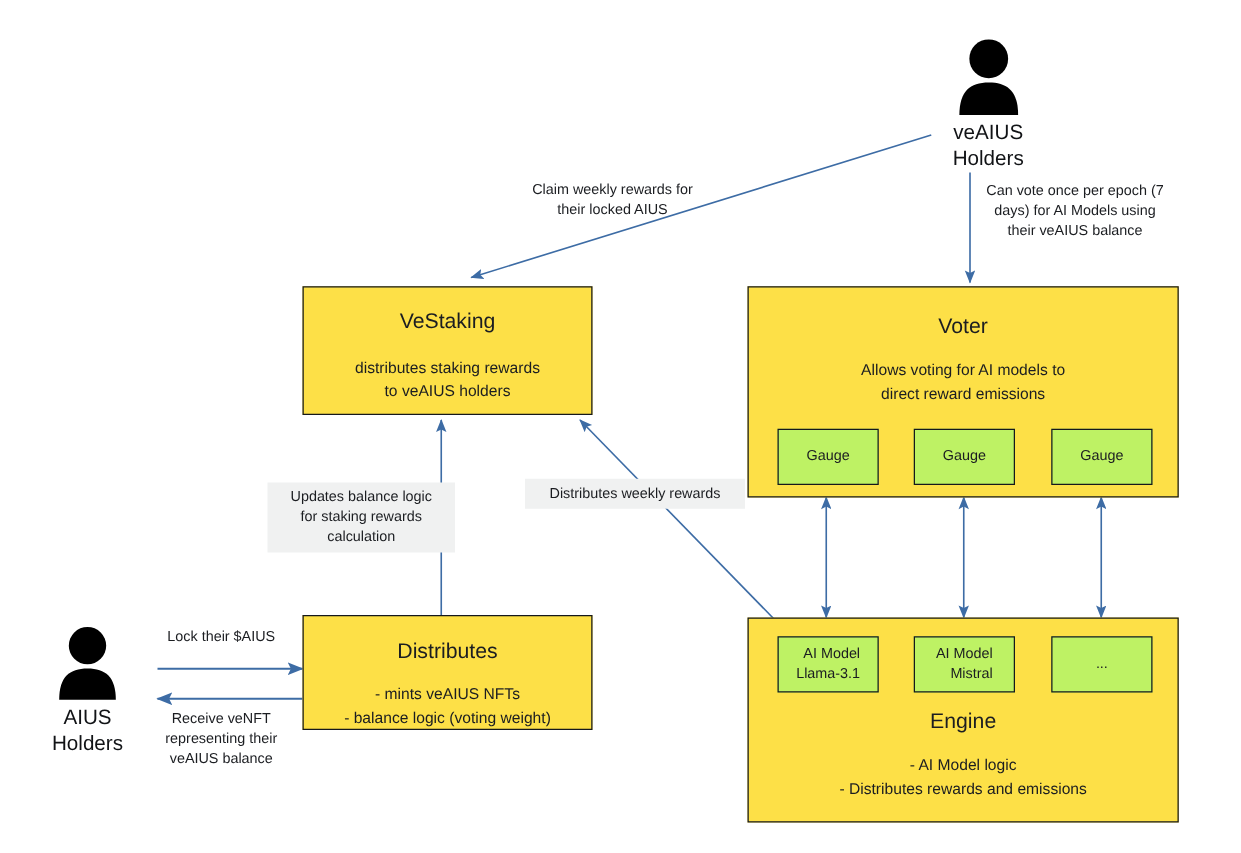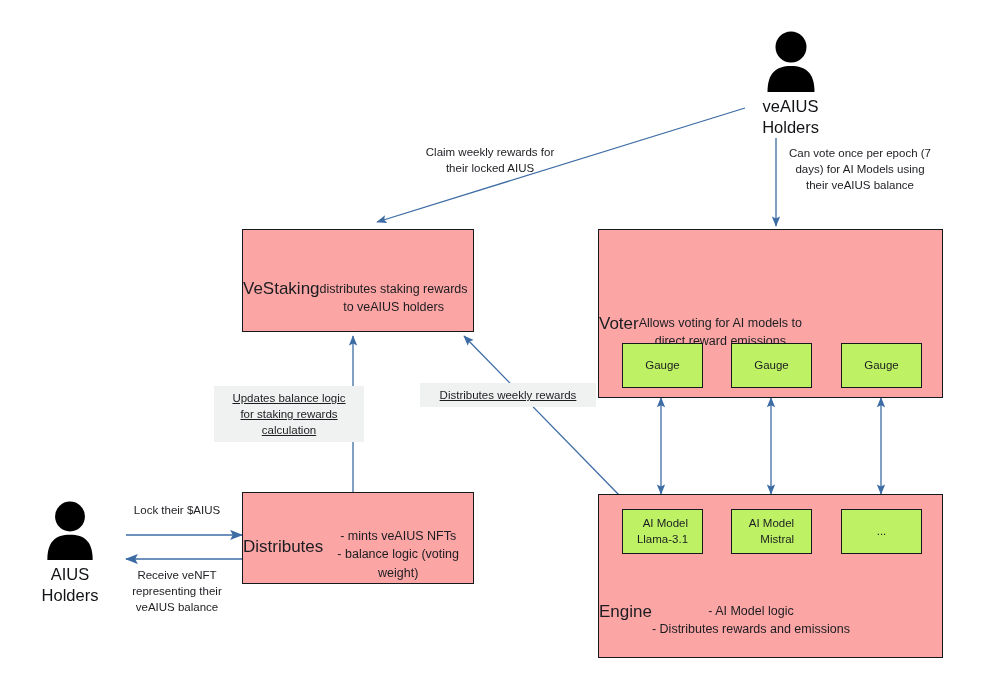--- a/index.html
+++ b/index.html
@@ -22,24 +22,24 @@
     position: absolute;
     left: 0;
     top: 0;
     width: 993px;
     height: 682px;
     pointer-events: none;
   }
   .node {
     position: absolute;
     box-sizing: border-box;
-    background: #fca5a5;
+    background: #fde047;
     border: 1.4px solid #15181c;
     display: flex;
-    flex-direction: row;
+    flex-direction: column;
     align-items: center;
   }
   .node-title {
     font-size: 17px;
     color: #1b1d21;
     text-align: center;
     line-height: 1.2;
   }
   .node-desc {
     font-size: 12.5px;
@@ -80,21 +80,20 @@
     position: absolute;
     font-size: 11.5px;
     line-height: 1.4;
     color: #1b1d21;
     text-align: center;
     white-space: pre-line;
   }
   .edge-label.boxed {
     background: #f0f1f1;
     padding: 4px 9px;
-    text-decoration: underline;
   }
   .plain-label {
     position: absolute;
     font-size: 11.5px;
     line-height: 1.4;
     color: #1b1d21;
     text-align: center;
     white-space: pre-line;
   }
 </style>

